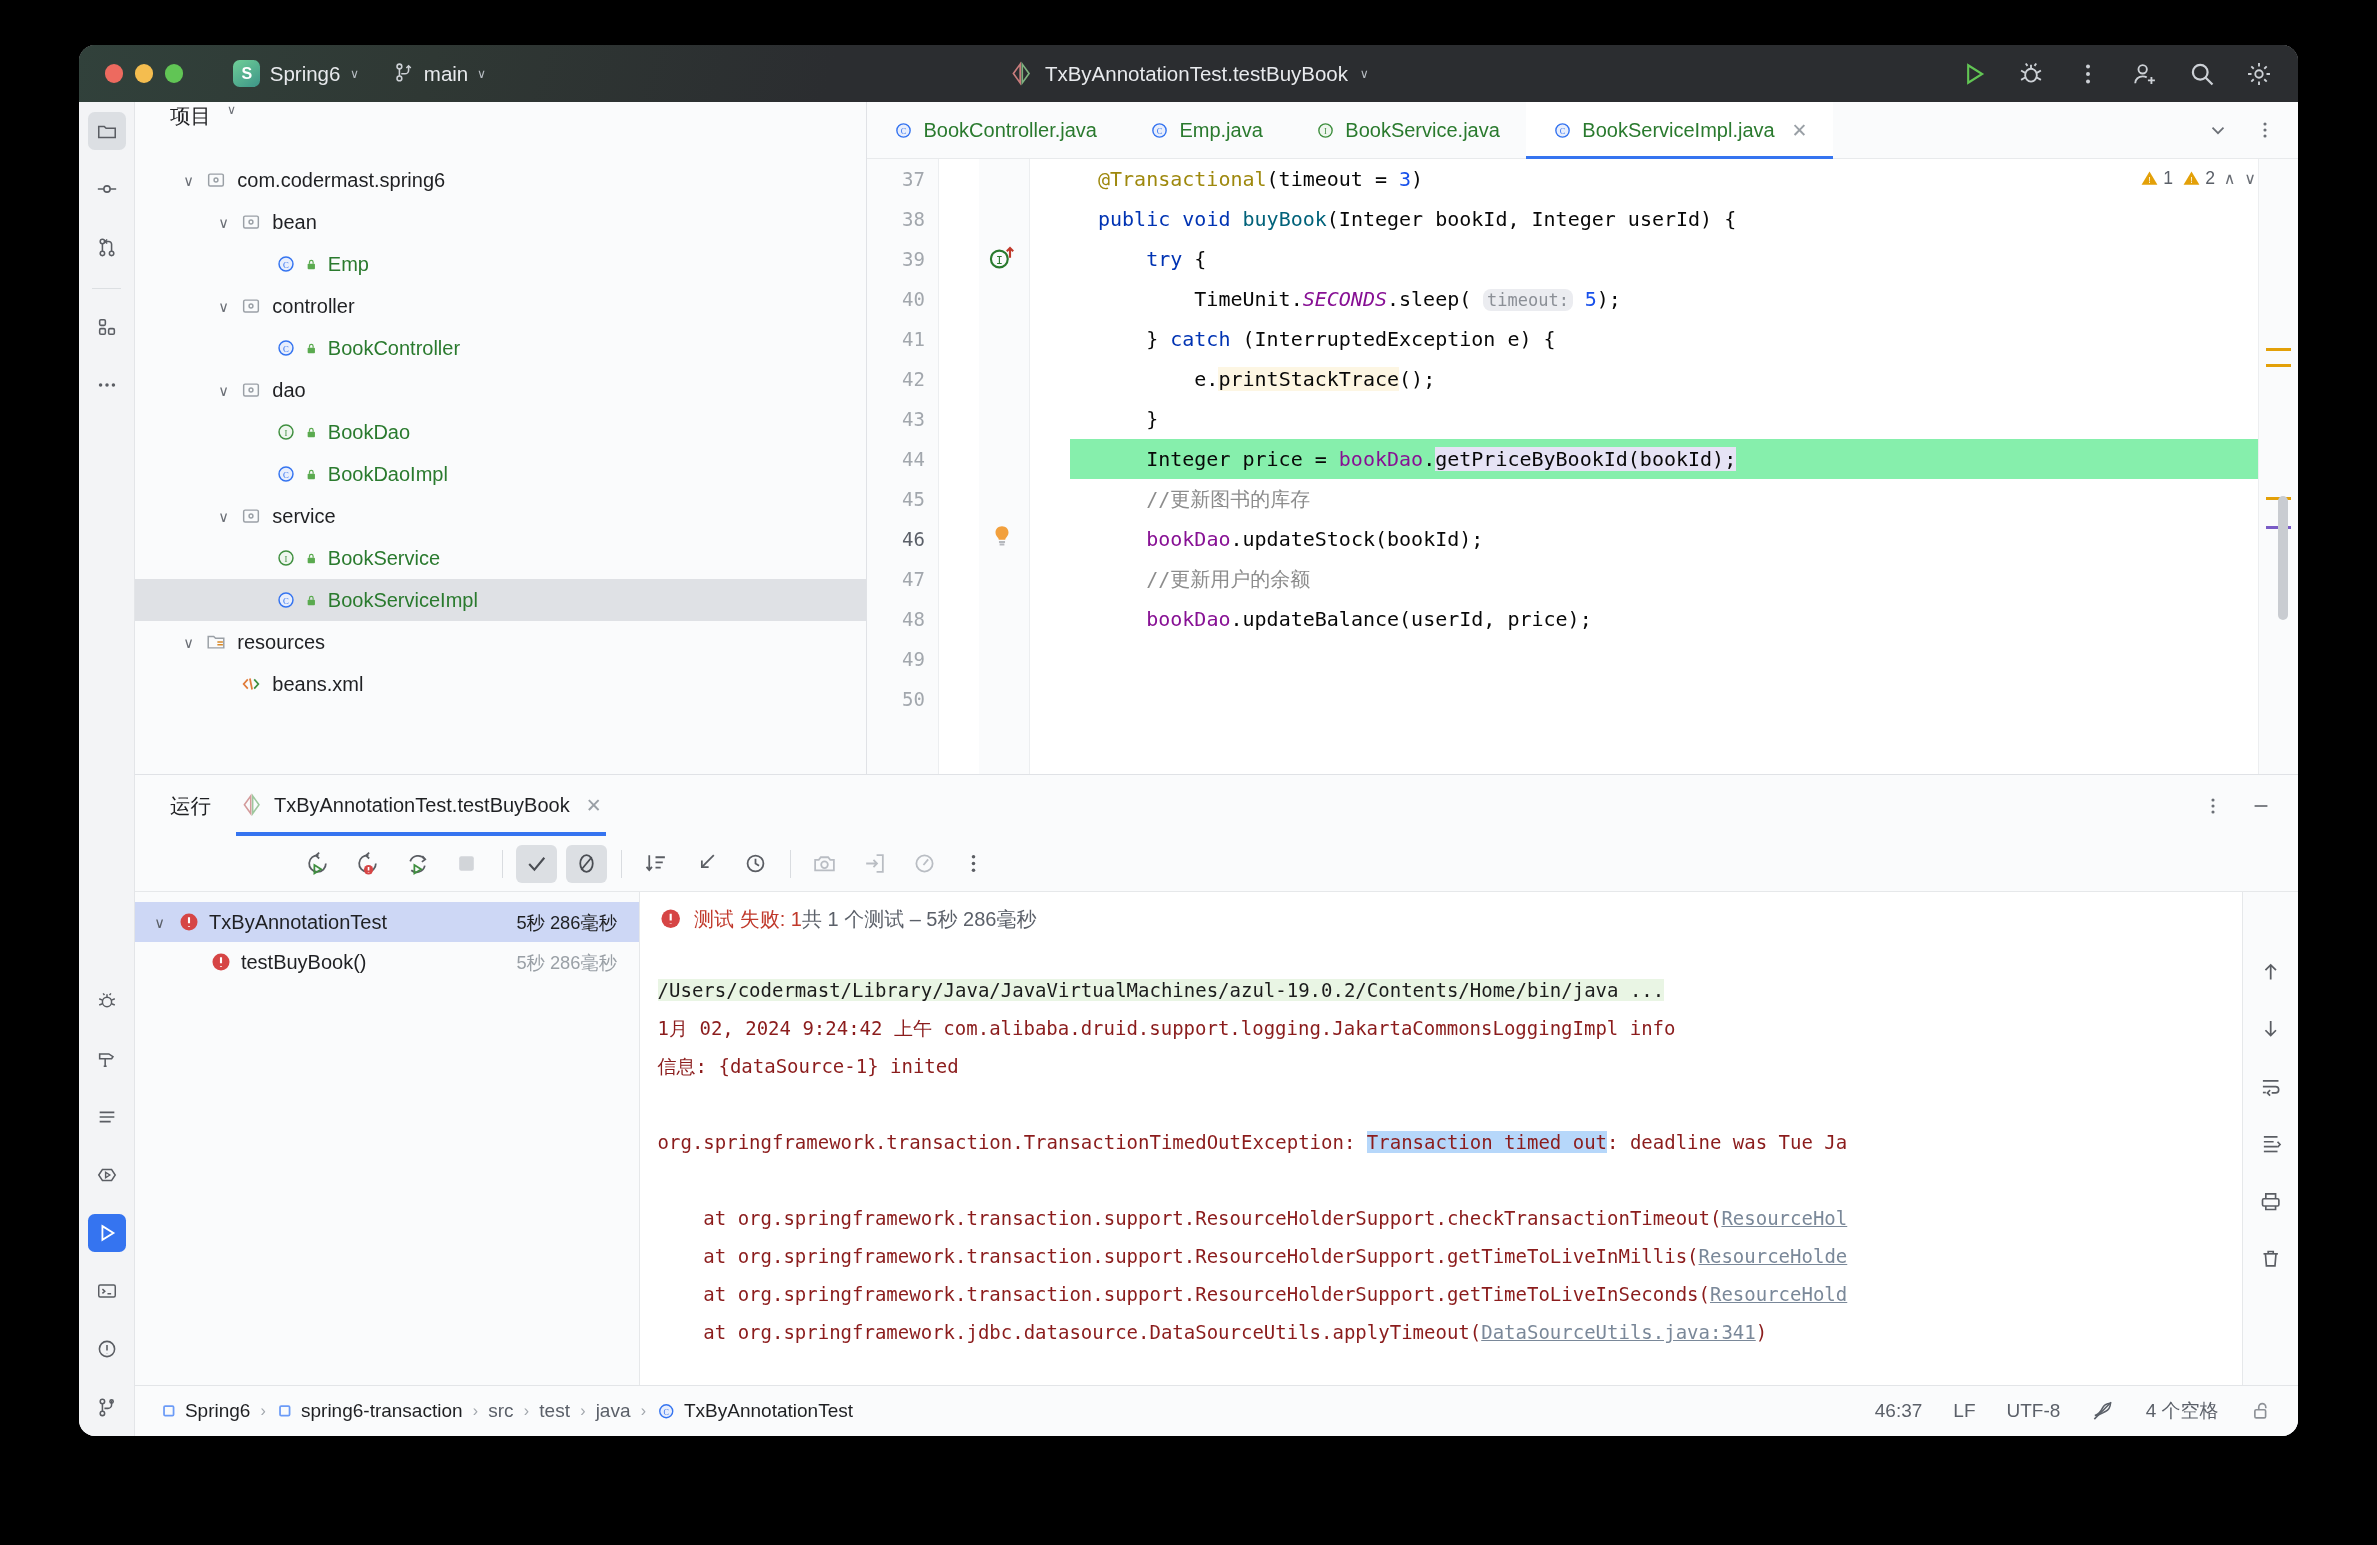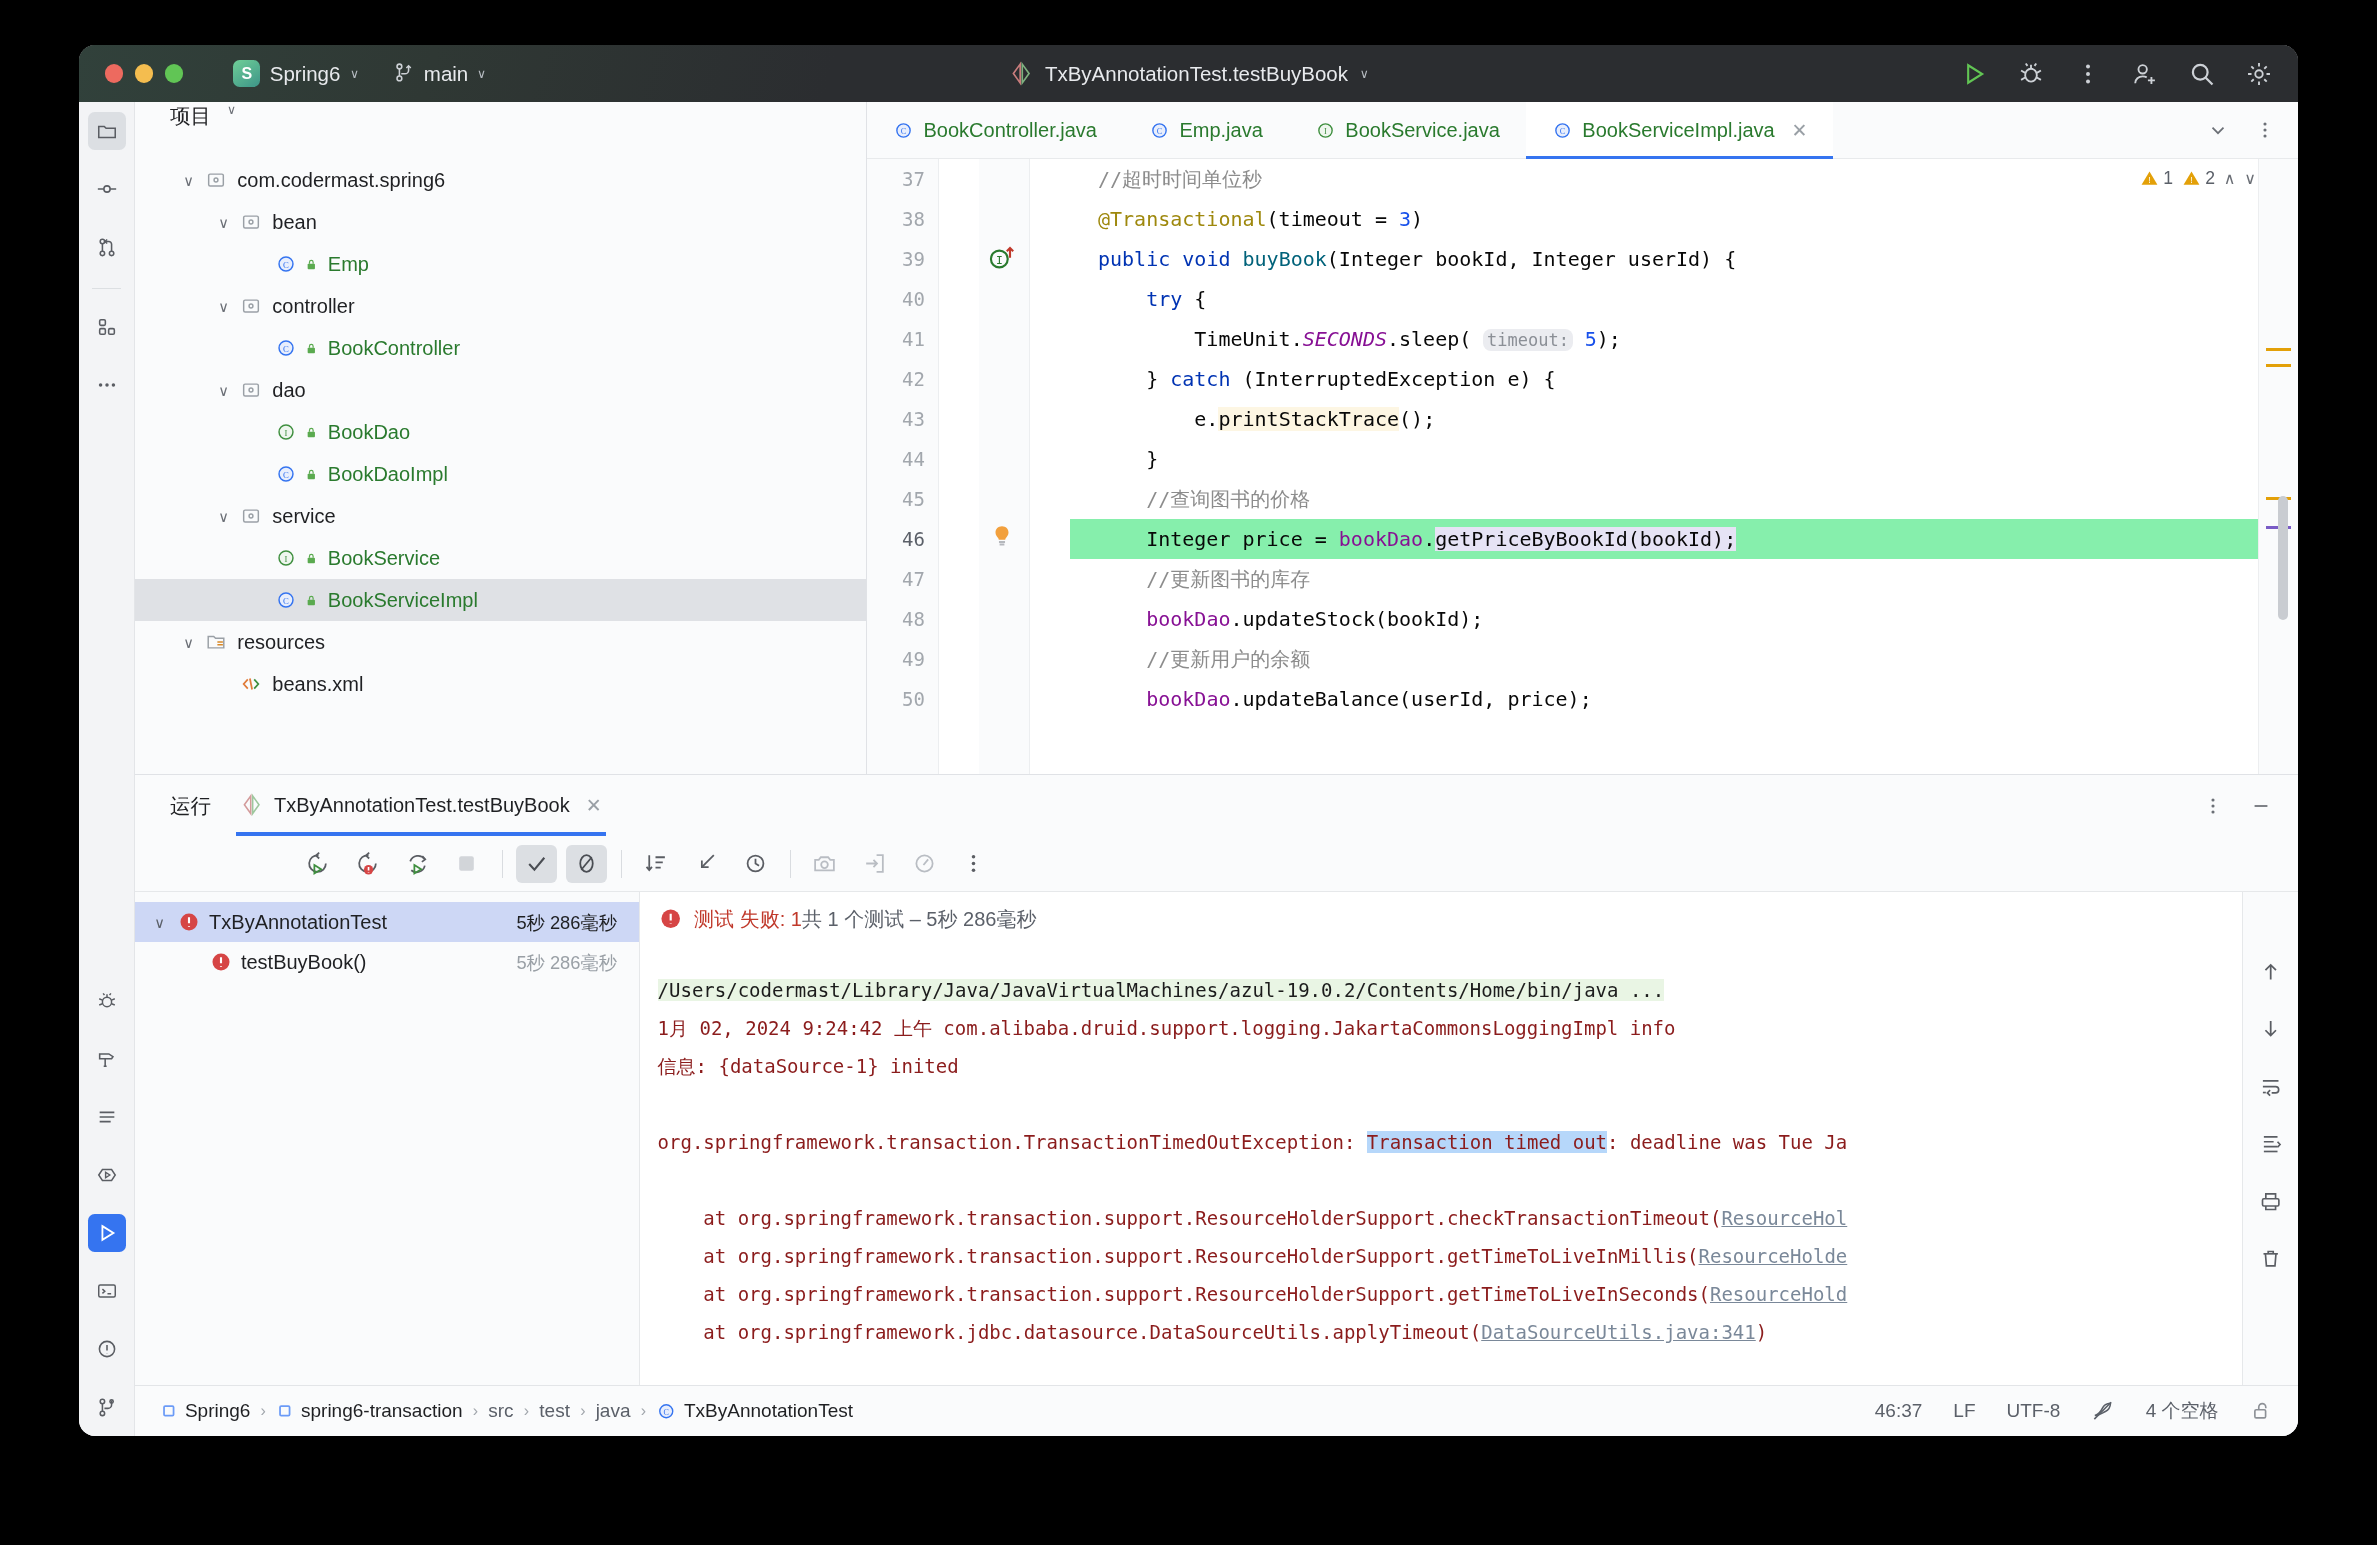--- a/index.html
+++ b/index.html
@@ -691,29 +691,27 @@
                 </svg>
               </div>
               <div style="position:absolute;left:10.2px;top:363px;width:26px;height:29px">
                 <svg viewBox="0 0 24 24" width="26" height="29">
                   <path d="M12 2.5c-3.6 0-6 2.6-6 5.8 0 2.3 1.3 3.6 2.2 4.8.6.8.8 1.3.8 2h6c0-.7.2-1.2.8-2 .9-1.2 2.2-2.5 2.2-4.8 0-3.2-2.4-5.8-6-5.8z" fill="#f2a03d"></path>
                   <path d="M9.2 17h5.6M9.8 19.4h4.4" stroke="#b5b8bd" stroke-width="1.8" fill="none"></path>
                 </svg>
               </div>
             </div>
             <div id="code-lines">
-                <div class="cl"><span class="cmt">//超时时间单位秒</span></div>
                 <div class="cl"><span class="anno">@Transactional</span>(timeout = <span class="num">3</span>)</div>
                 <div class="cl"><span class="k">public</span> <span class="k">void</span> <span class="mcall">buyBook</span>(Integer bookId, Integer userId) {</div>
                 <div class="cl">    <span class="k">try</span> {</div>
                 <div class="cl">        TimeUnit.<span class="sfld">SECONDS</span>.sleep( <span class="hint">timeout:</span> <span class="num">5</span>);</div>
                 <div class="cl">    } <span class="k">catch</span> (InterruptedException e) {</div>
                 <div class="cl">        e.<span class="warnhl">printStackTrace</span>();</div>
                 <div class="cl">    }</div>
-                <div class="cl"><span class="cmt">    //查询图书的价格</span></div>
                 <div class="cl hl">    Integer price = <span class="fld">bookDao</span>.<span class="selhl">getPriceByBookId(bookId);</span></div>
                 <div class="cl"><span class="cmt">    //更新图书的库存</span></div>
                 <div class="cl">    <span class="fld">bookDao</span>.updateStock(bookId);</div>
                 <div class="cl"><span class="cmt">    //更新用户的余额</span></div>
                 <div class="cl">    <span class="fld">bookDao</span>.updateBalance(userId, price);</div>
               </div>
 
             <div id="warn-strip">
               <span class="wbadge">
                 <span style="display:inline-block;width:19px;height:19px">

